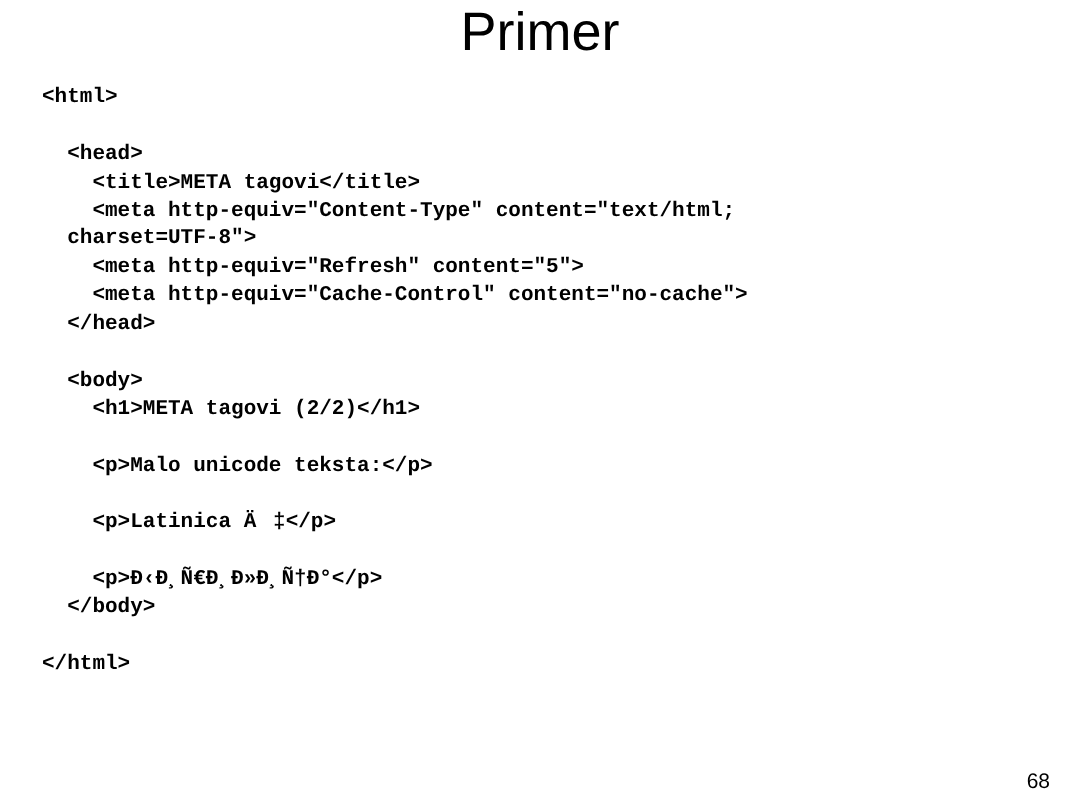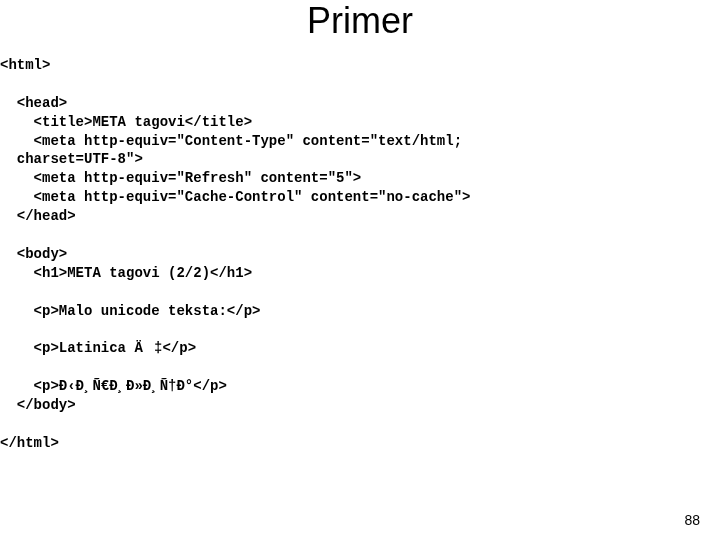--- a/index.html
+++ b/index.html
@@ -15,20 +15,21 @@
   .title {
     font-size: 36px;
     text-align: center;
     font-weight: normal;
   }
   .code {
     font-family: "Courier New", Courier, monospace;
     font-size: 14px;
     line-height: 1.35;
     white-space: pre;
+    padding-left: 28px;
     padding-top: 14px;
     font-weight: bold;
   }
   .page-num {
     position: absolute;
     bottom: 12px;
     right: 20px;
     font-size: 14px;
   }
 </style>
@@ -52,13 +53,13 @@
 
 <span>    &lt;p&gt;Malo unicode teksta:&lt;/p&gt;</span>
 
 <span>    &lt;p&gt;Latinica Ä‡&lt;/p&gt;</span>
 
 <span>    &lt;p&gt;Đ‹Đ¸Ñ€Đ¸Đ»Đ¸Ñ†Đ°&lt;/p&gt;</span>
 <span>  &lt;/body&gt;</span>
 
 <span>&lt;/html&gt;</span></div>
 
-<div class="page-num">88</div>
+<div class="page-num">68</div>
 
 </body></html>

